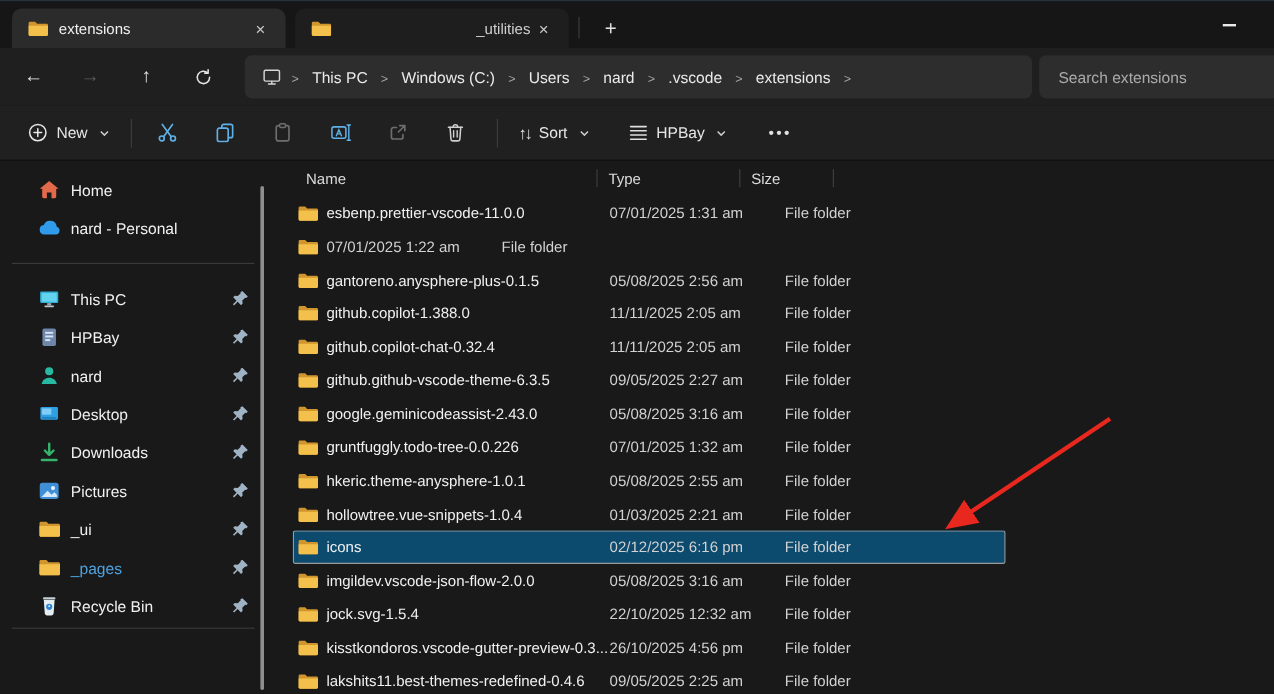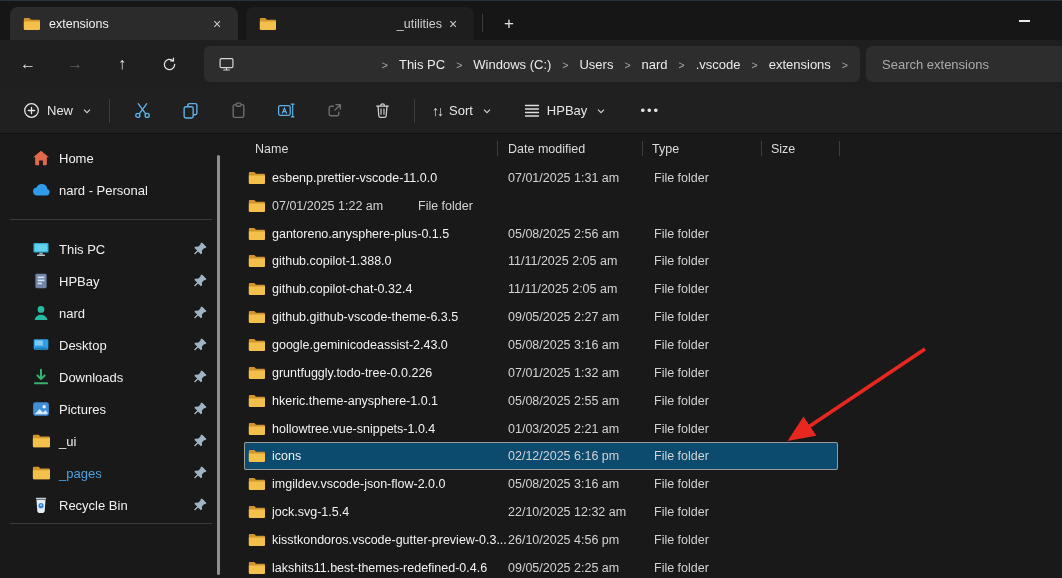--- a/index.html
+++ b/index.html
@@ -24,29 +24,29 @@
   .newtab { position:absolute; left:494px; top:9px; width:30px; height:28px; border-radius:5px; display:flex; align-items:center; justify-content:center; color:#e0e0e0; font-size:17px; font-weight:300; }
   .minimize { position:absolute; right:18px; top:6px; width:40px; height:28px; display:flex; align-items:center; justify-content:center; }
   .minimize .bar { width:11px; height:1.5px; background:#eaeaea; }
 
   
   .navbar { position:absolute; left:0; top:40px; width:100%; height:48px; background:#1f1f1f; display:flex; align-items:center; }
   .navbtn { width:34px; height:32px; display:flex; align-items:center; justify-content:center; font-size:16px; color:#e3e3e3; border-radius:5px; flex:none; }
   .navbtn.disabled { color:#5c5c5c; }
   .navbtn:first-child { margin-left:11px; }
   .navbtn + .navbtn { margin-left:13px; }
-  .addressbar { margin-left:18px; width:656px; height:36px; background:#2d2d2d; border-radius:6px; display:flex; align-items:center; padding:0 8px 0 14px; overflow:hidden; flex:none;justify-content:space-between; }
+  .addressbar { margin-left:18px; width:656px; height:36px; background:#2d2d2d; border-radius:6px; display:flex; align-items:center; padding:0 8px 0 14px; overflow:hidden; flex:none; }
   .crumb { padding:3px 7px; border-radius:4px; color:#eaeaea; font-size:13px; white-space:nowrap; }
   .crumb-sep { color:#a8a8a8; font-size:10.5px; padding:0 4px; }
   .addr-pc-icon { flex:none; margin-right:4px; }
   .searchbox { margin-left:6px; width:200px; height:36px; background:#2d2d2d; border-radius:6px; display:flex; align-items:center; padding-left:16px; color:#ababab; font-size:13px; flex:none; }
 
   
   .toolbar { position:absolute; left:0; top:88px; width:100%; height:46px; background:#202020; border-bottom:1px solid #101010; display:flex; align-items:center; }
-  .tbbtn { height:34px; display:flex; align-items:center; justify-content:center; border-radius:5px; padding:0 9px; color:#e6e6e6; flex:none; }
+  .tbbtn { height:34px; display:flex; align-items:center; justify-content:space-between; border-radius:5px; padding:0 9px; color:#e6e6e6; flex:none; }
   .tbbtn .lbl { margin:0 7px; font-size:13px; }
   .tb-iconbtn { width:40px; margin:0 4px; }
   .tbsep { width:1px; height:24px; background:#3c3c3c; margin:0 8px; flex:none; }
   .chev { margin-left:2px; }
   .sort-glyph { font-size:14px; letter-spacing:-2px; color:#e0e0e0; }
   .more-glyph { font-size:13px; letter-spacing:2px; color:#e0e0e0; }
 
   
   .content { position:absolute; left:0; top:134px; width:100%; height:444px; background:#191919; }
 
@@ -322,24 +322,20 @@
     <div class="side-div bottom"></div>
     <div class="side-scrollbar"></div>
   </div>
 
   <div class="filearea">
     <div class="cols">
       <div class="col col-name">
           <span>Name</span>
           <span class="colsep"></span>
         </div>
-      <div class="col col-date">
-          <span>Date modified</span>
-          <span class="colsep"></span>
-        </div>
       <div class="col col-type">
           <span>Type</span>
           <span class="colsep"></span>
         </div>
       <div class="col col-size">
           <span>Size</span>
           <span class="colsep"></span>
         </div>
     </div>
     <div class="rows" id="file-rows">

